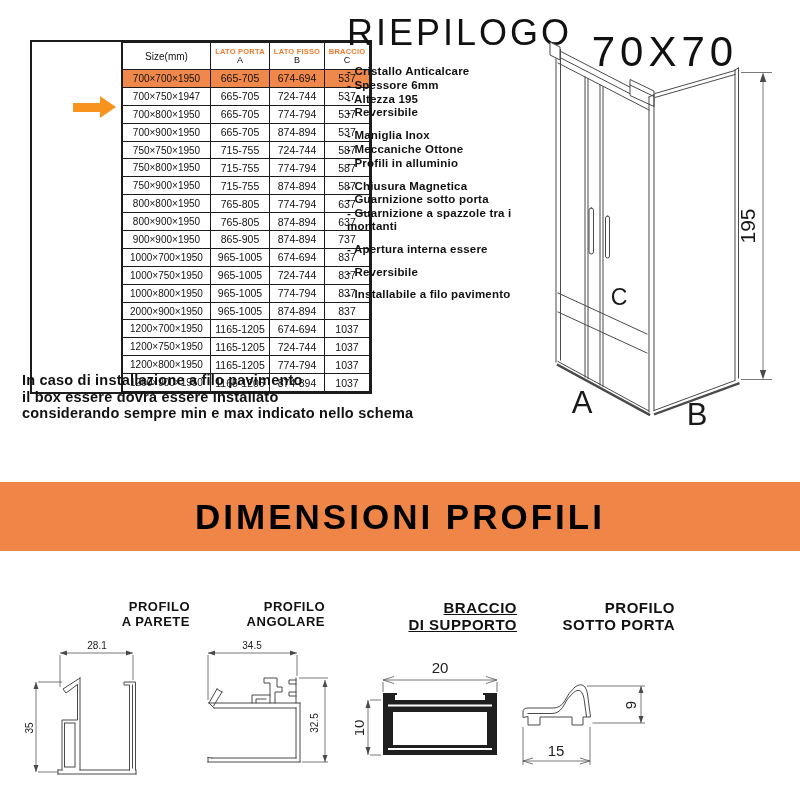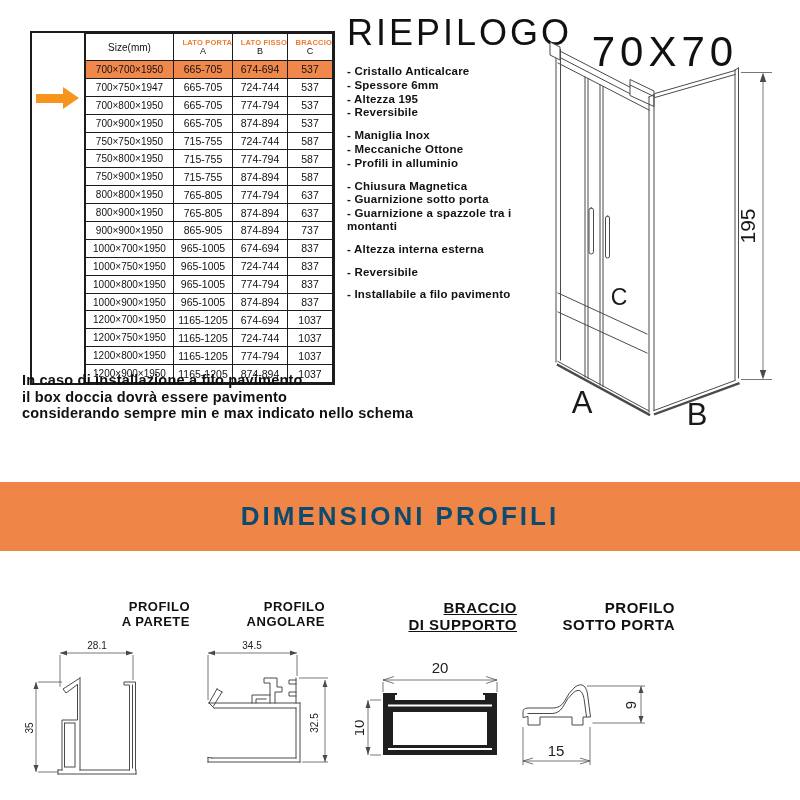--- a/index.html
+++ b/index.html
@@ -1,27 +1,27 @@
 <!DOCTYPE html>
 <html><head>
 <meta charset="utf-8">
 <style>
   html,body{margin:0;padding:0;background:#fff;}
   #page{position:relative;width:800px;height:800px;background:#fff;overflow:hidden;
         font-family:"Liberation Sans","DejaVu Sans",sans-serif;color:#111;}
 
   
-  #tablewrap{position:absolute;left:30px;top:31px;display:flex;border:2px solid #1c1c1c;background:#fff;}
+  #tablewrap{position:absolute;left:30px;top:40px;display:flex;border:2px solid #1c1c1c;background:#fff;padding-left:37px;}
   #arrow-gutter{width:52px;border-right:1.5px solid #1c1c1c;position:relative;}
   #size-table{border-collapse:collapse;table-layout:fixed;}
   #size-table th,#size-table td{border:1px solid #1c1c1c;text-align:center;padding:0;background:#fff;}
   #size-table th{height:26px;font-weight:normal;}
   #size-table td{height:16.9px;font-size:10.5px;white-space:nowrap;}
   #size-table td.c-size{font-size:10px;}
-  .orange-label{color:#EE7B2E;font-weight:bold;font-size:7.5px;line-height:8px;letter-spacing:.2px;text-align:right;}
+  .orange-label{color:#EE7B2E;font-weight:bold;font-size:7.5px;line-height:8px;letter-spacing:.2px;}
   .col-letter{font-size:9px;line-height:9px;color:#111;}
   .size-h{font-size:10px;}
   #size-table tr.hl td{background:#F0874B;}
   
   #table-arrow .shaft{position:absolute;left:4px;top:61px;width:28px;height:9px;background:#F7941E;}
   #table-arrow .head{position:absolute;left:31px;top:54px;width:0;height:0;
      border-left:16px solid #F7941E;border-top:11.5px solid transparent;border-bottom:11.5px solid transparent;}
 
   
   #riepilogo{position:absolute;left:347px;top:12px;width:190px;}
@@ -35,21 +35,21 @@
      font-size:42px;font-weight:500;letter-spacing:5px;}
   #main-svg{position:absolute;left:530px;top:10px;}
 
   
   #installation-note{position:absolute;left:22px;top:372px;width:520px;
      font-size:14.5px;font-weight:600;line-height:16.5px;letter-spacing:.2px;}
 
   
   #banner{position:absolute;left:0;top:482px;width:800px;height:69px;background:#EF8648;
      display:flex;align-items:center;justify-content:center;}
-  #banner span{font-size:26px;font-weight:600;letter-spacing:3px;color:#0c4a6e;}
+  #banner span{font-size:35px;font-weight:600;letter-spacing:3px;color:#000000;}
 
   
   .ptitle{position:absolute;text-align:right;font-weight:700;font-size:13px;line-height:14.5px;letter-spacing:.5px;}
   .ptitle.big{font-size:15px;line-height:17px;}
   #t-parete{left:20px;top:600px;width:170px;}
   #t-angolare{left:185px;top:600px;width:140px;}
   #t-braccio{left:357px;top:599px;width:160px;text-decoration:underline;}
   #t-sotto{left:515px;top:599px;width:160px;}
   #svg-parete{position:absolute;left:20px;top:640px;}
   #svg-angolare{position:absolute;left:185px;top:640px;}
@@ -175,21 +175,21 @@
             <td>724-744</td>
             <td>837</td>
           </tr>
           <tr>
             <td class="c-size">1000×800×1950</td>
             <td>965-1005</td>
             <td>774-794</td>
             <td>837</td>
           </tr>
           <tr>
-            <td class="c-size">1000×900×1950</td>
+            <td class="c-size">2000×900×1950</td>
             <td>965-1005</td>
             <td>874-894</td>
             <td>837</td>
           </tr>
           <tr>
             <td class="c-size">1200×700×1950</td>
             <td>1165-1205</td>
             <td>674-694</td>
             <td>1037</td>
           </tr>
@@ -228,21 +228,21 @@
           <li>Maniglia Inox</li>
           <li>Meccaniche Ottone</li>
           <li>Profili in alluminio</li>
         </ul>
         <ul>
           <li>Chiusura Magnetica</li>
           <li>Guarnizione sotto porta</li>
           <li>Guarnizione a spazzole tra i montanti</li>
         </ul>
         <ul>
-          <li>Altezza interna esterna</li>
+          <li>Apertura interna essere</li>
         </ul>
         <ul>
           <li>Reversibile</li>
         </ul>
         <ul>
           <li>Installabile a filo pavimento</li>
         </ul>
       </div>
   </div>
 
@@ -280,21 +280,21 @@
     <path class="arr" d="M233,369.5 L229.8,360 H236.2 Z"></path>
     <text class="letter" x="225" y="216" font-size="21" text-anchor="middle" transform="rotate(-90 225 216)">195</text>
 
     <text class="letter" x="52" y="403" font-size="31" text-anchor="middle">A</text>
     <text class="letter" x="167" y="415" font-size="31" text-anchor="middle">B</text>
     <text class="letter" x="89" y="295" font-size="23" text-anchor="middle">C</text>
   </svg>
 
   <div id="installation-note">
       <div>In caso di installazione a filo pavimento</div>
-      <div>il box doccia dovrà essere pavimento</div>
+      <div>il box essere dovrà essere installato</div>
       <div>considerando sempre min e max indicato nello schema</div>
     </div>
 
   <div id="banner">
     <span>DIMENSIONI PROFILI</span>
   </div>
 
   <div class="ptitle" id="t-parete">
     <div>PROFILO</div>
     <div>A PARETE</div>

